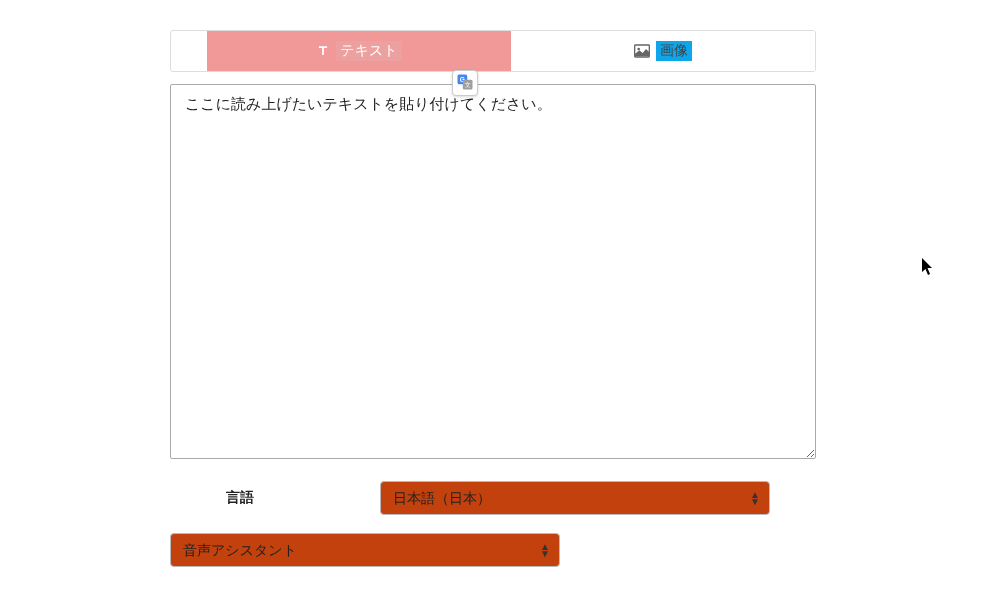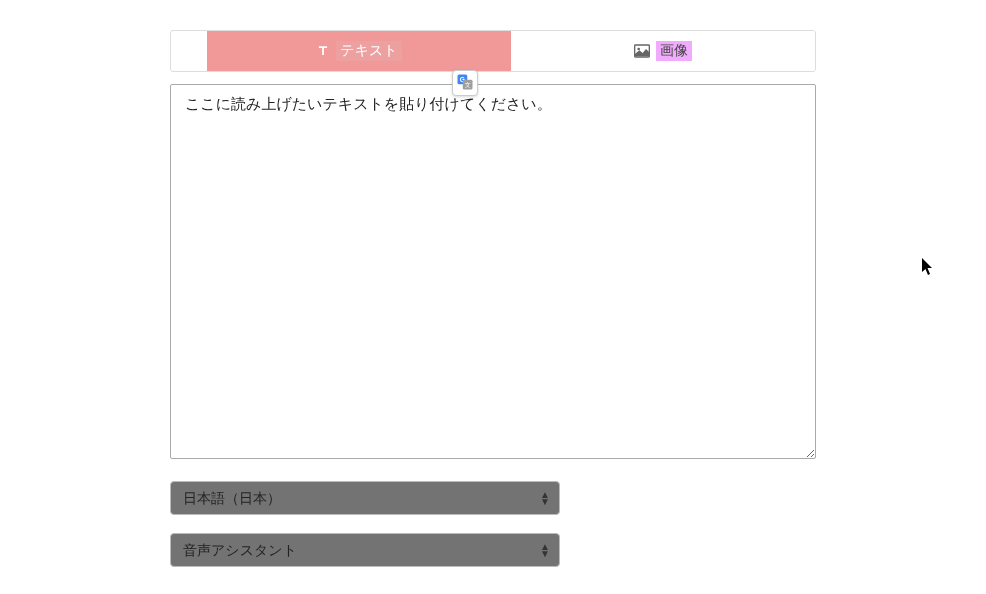--- a/index.html
+++ b/index.html
@@ -41,21 +41,21 @@
     }
     .tab.inactive {
       background: #ffffff;
       color: #333;
     }
     .tab .highlight {
       background: #eca0a0;
       padding: 1px 4px;
     }
     .tab.inactive .highlight {
-      background: #f0abfc;
+      background: #0ea5e9;
       color: #444;
     }
     .tab-icon {
       display: inline-flex;
       align-items: center;
     }
     .textarea-wrap {
       position: relative;
     }
     textarea {
@@ -113,21 +113,21 @@
       flex: 1;
       max-width: 390px;
     }
     select {
       width: 100%;
       padding: 8px 30px 8px 12px;
       font-size: 14px;
       font-family: inherit;
       border: 1px solid #bbb;
       border-radius: 4px;
-      background: #737373;
+      background: #c2410c;
       appearance: none;
       -webkit-appearance: none;
       cursor: pointer;
       color: #222;
     }
     .select-arrows {
       position: absolute;
       right: 10px;
       top: 50%;
       transform: translateY(-50%);
@@ -179,20 +179,21 @@
           <rect x="9" y="9" width="13" height="13" rx="2" fill="#9e9e9e"></rect>
           <text x="15.5" y="19" font-size="8" fill="#fff" text-anchor="middle">文</text>
         </svg>
       </span>
     </div>
     <textarea style="">ここに読み上げたいテキストを貼り付けてください。</textarea>
   </div>
 
 
   <div class="form-row">
+    <div class="form-label">言語</div>
     <div class="select-wrap">
       <select>
         <option>日本語（日本）</option>
       </select>
       <div class="select-arrows">▲<br>▼</div>
     </div>
   </div>
 
   <div class="form-row">
     <div class="select-wrap">

